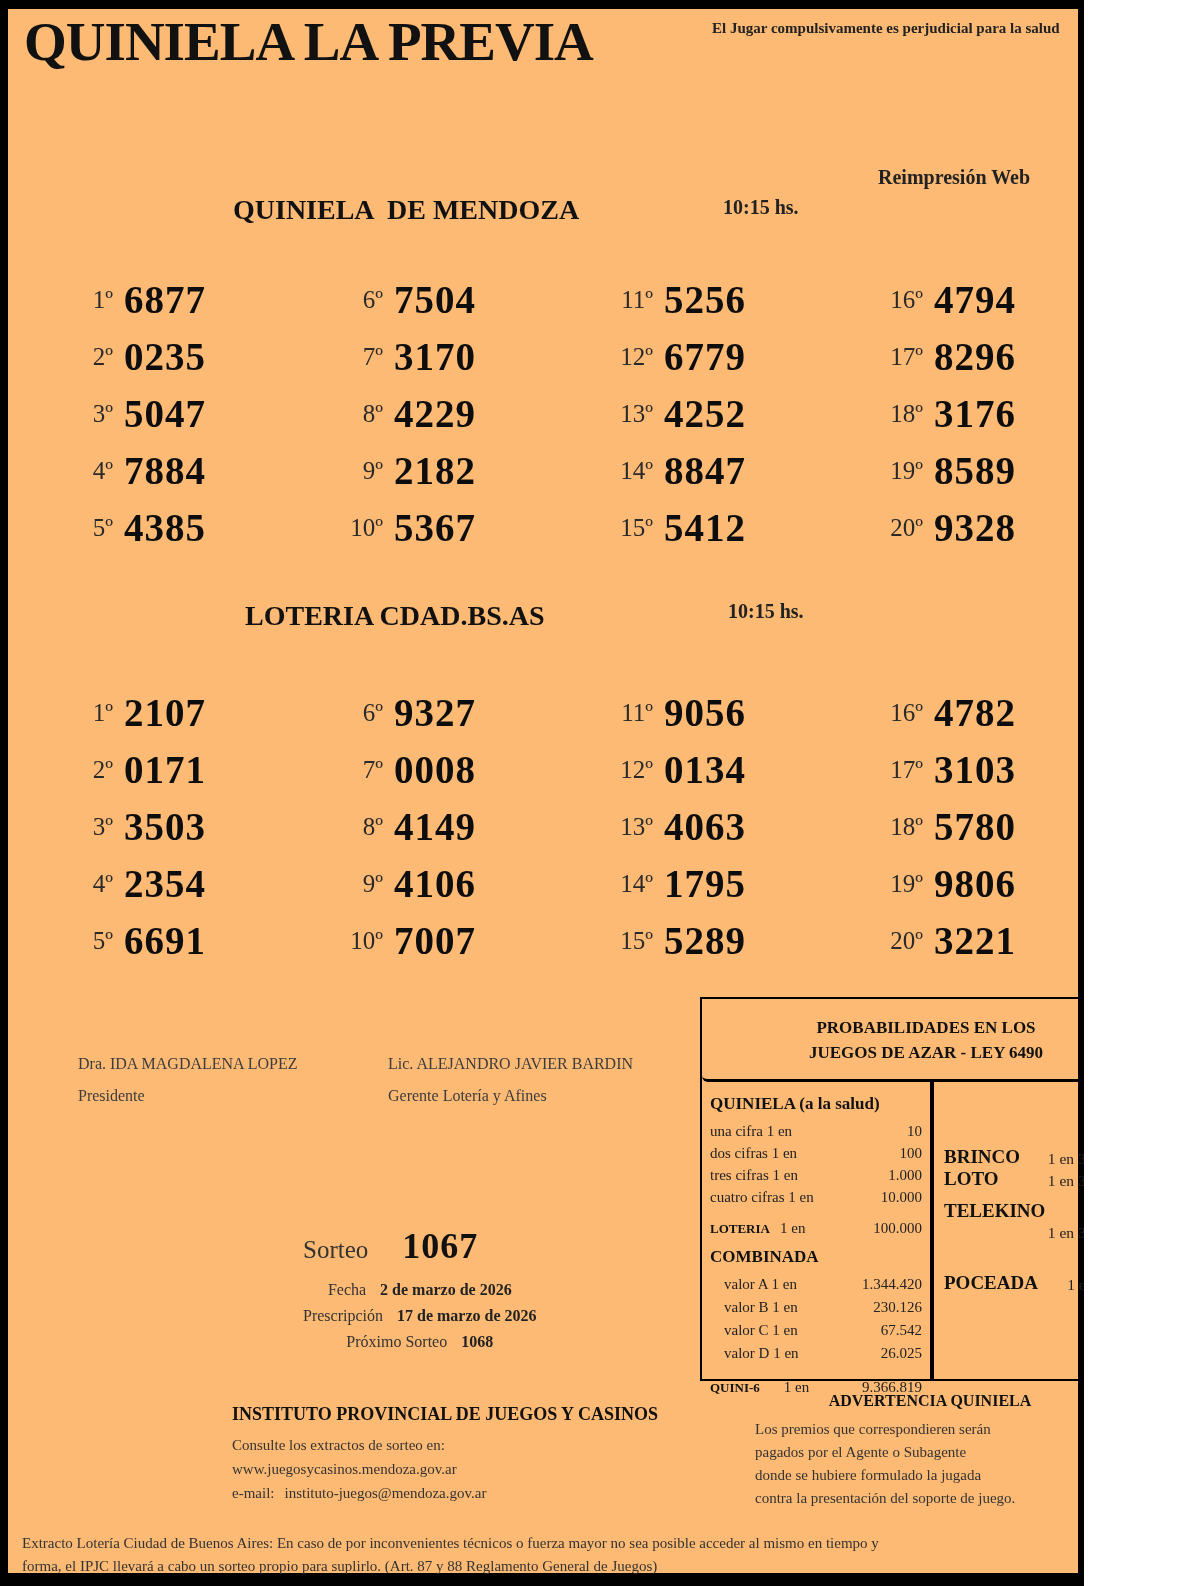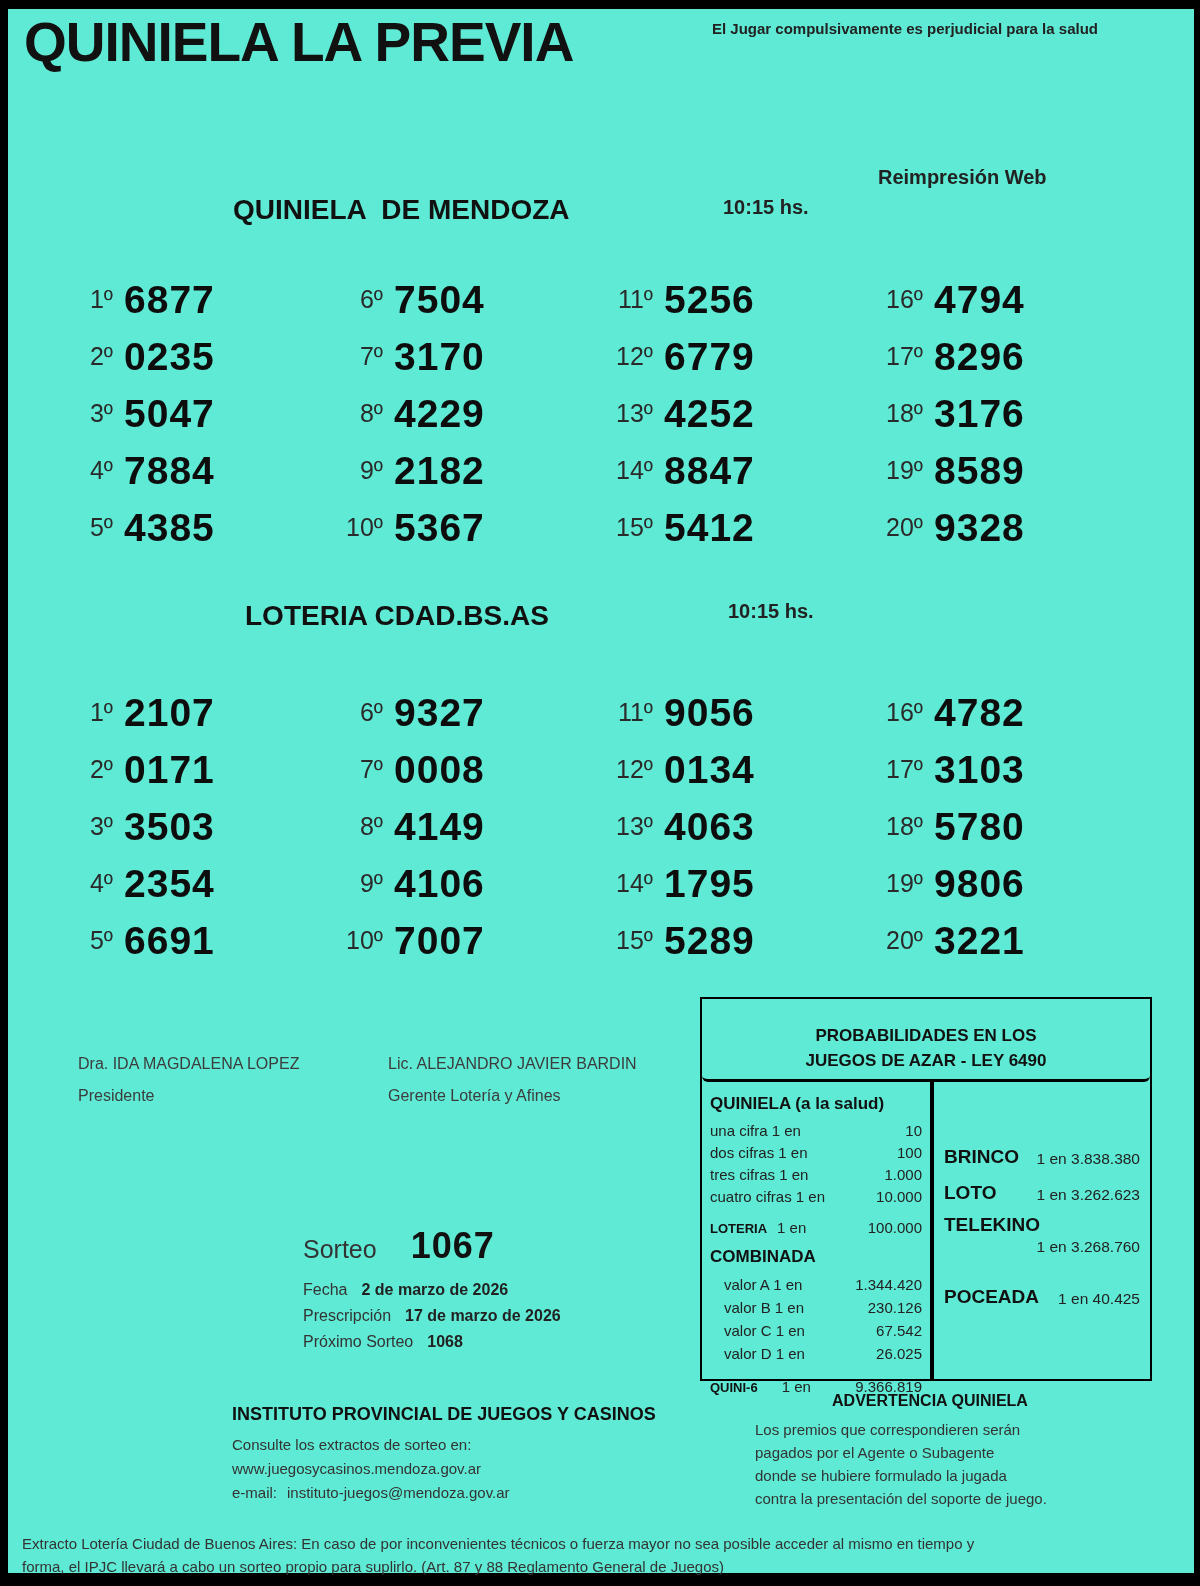--- a/index.html
+++ b/index.html
@@ -1,17 +1,17 @@
 <!DOCTYPE html>
 <html><head>
 <meta charset="utf-8">
 <style>
   html,body{margin:0;padding:0;background:#fff;}
-  .page{position:relative;width:1200px;height:1586px;background:#5eead4;
-        font-family:Liberation Sans, sans-serif;color:#1a1a1a;overflow:hidden;}
+  .page{position:relative;width:1084px;height:1586px;background:#fdba74;
+        font-family:Liberation Serif, serif;color:#1a1a1a;overflow:hidden;}
   .frame{position:absolute;inset:0;box-sizing:border-box;
          border-top:9px solid #000;border-left:8px solid #000;
          border-right:6px solid #000;border-bottom:13px solid #000;}
   .abs{position:absolute;}
 
   .title{left:24px;top:10px;font-size:55px;font-weight:bold;letter-spacing:-1px;color:#111;}
   .health{left:712px;top:20px;font-size:15px;font-weight:bold;color:#222;}
   .reprint{left:878px;top:166px;font-size:20px;font-weight:bold;color:#222;}
 
   .draw-title{font-size:28px;font-weight:bold;color:#111;white-space:pre;}
@@ -21,50 +21,50 @@
   .cell{height:57px;display:flex;align-items:center;}
   .pos{width:58px;text-align:right;font-size:25px;color:#2a2a2a;flex:none;}
   .num{margin-left:11px;font-size:39px;font-weight:bold;letter-spacing:1px;color:#0d0d0d;}
 
   .off-name{font-size:16px;color:#3c3c3c;}
   .off-role{font-size:16px;color:#3c3c3c;}
 
   .prob-box{left:700px;top:997px;width:452px;height:384px;border:2px solid #000;box-sizing:border-box;}
   .prob-head{height:83px;border-bottom:3px solid #000;box-sizing:border-box;
              text-align:center;font-weight:bold;font-size:17px;color:#111;
-             padding-top:24px;line-height:25px;border-radius:6px;}
+             padding-top:16px;line-height:25px;border-radius:6px;}
   .prob-divider{position:absolute;left:228px;top:83px;bottom:0;width:4px;background:#000;}
   .prob-left{position:absolute;left:8px;top:95px;width:212px;font-size:15px;color:#222;}
   .ph{font-size:17px;font-weight:bold;color:#111;margin-bottom:6px;}
   .prow{display:flex;justify-content:space-between;line-height:22px;}
   .lrow{display:flex;align-items:baseline;margin-top:9px;line-height:22px;}
   .lrow .gl{font-size:13px;font-weight:bold;color:#111;}
   .lrow .mid{margin-left:10px;}
   .lrow .rv{margin-left:auto;text-align:center;}
   .comb{margin-top:7px;}
   .vals{margin-top:3px;padding-left:14px;}
   .vals .prow{line-height:23px;}
   .q6{margin-top:11px;}
   .q6 .mid{margin-left:24px;}
   .prob-right{position:absolute;left:242px;top:95px;right:10px;font-size:15.5px;color:#222;}
   .grow{display:flex;justify-content:space-between;align-items:flex-end;}
   .glab{font-size:19px;font-weight:bold;color:#111;}
   .g1{margin-top:52px;}
-  .g2{margin-top:14px;}
+  .g2{}
   .g3{margin-top:10px;}
   .g3v{text-align:right;margin-top:2px;}
   .g4{margin-top:30px;}
 
   .sorteo{left:303px;top:1225px;font-size:16px;color:#333;}
   .s-head{display:flex;align-items:baseline;}
   .s-label{font-size:25px;color:#333;}
   .s-num{font-size:36px;font-weight:bold;color:#111;margin-left:34px;letter-spacing:1px;}
   .s-row{display:flex;align-items:baseline;}
   .s-r1{margin-top:10px;}
-  .s-row{line-height:26px;}
+  .s-row{line-height:26px;justify-content:center;}
   .s-val{font-weight:bold;color:#222;margin-left:14px;}
 
   .advert{left:720px;top:1392px;width:420px;font-size:15px;color:#333;}
   .adv-title{text-align:center;font-weight:bold;font-size:16px;color:#111;margin-bottom:8px;}
   .adv-body{padding-left:35px;line-height:23px;}
 
   .inst{left:232px;top:1404px;font-size:15px;color:#333;}
   .inst-name{font-size:18px;font-weight:bold;color:#111;margin-bottom:8px;}
   .inst-line{line-height:24px;}
   .inst-mail .lbl{margin-right:10px;}

